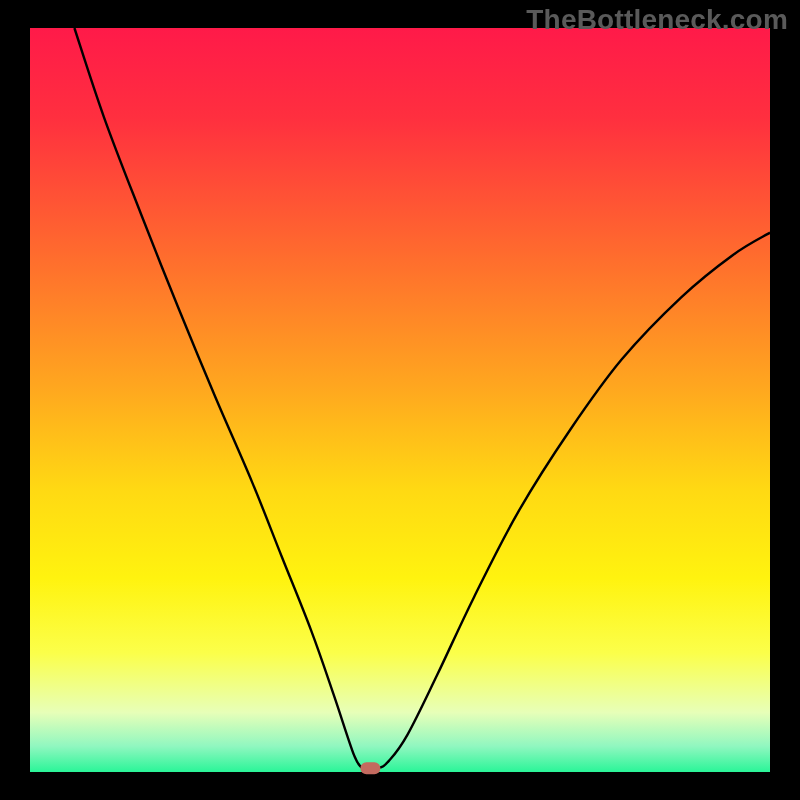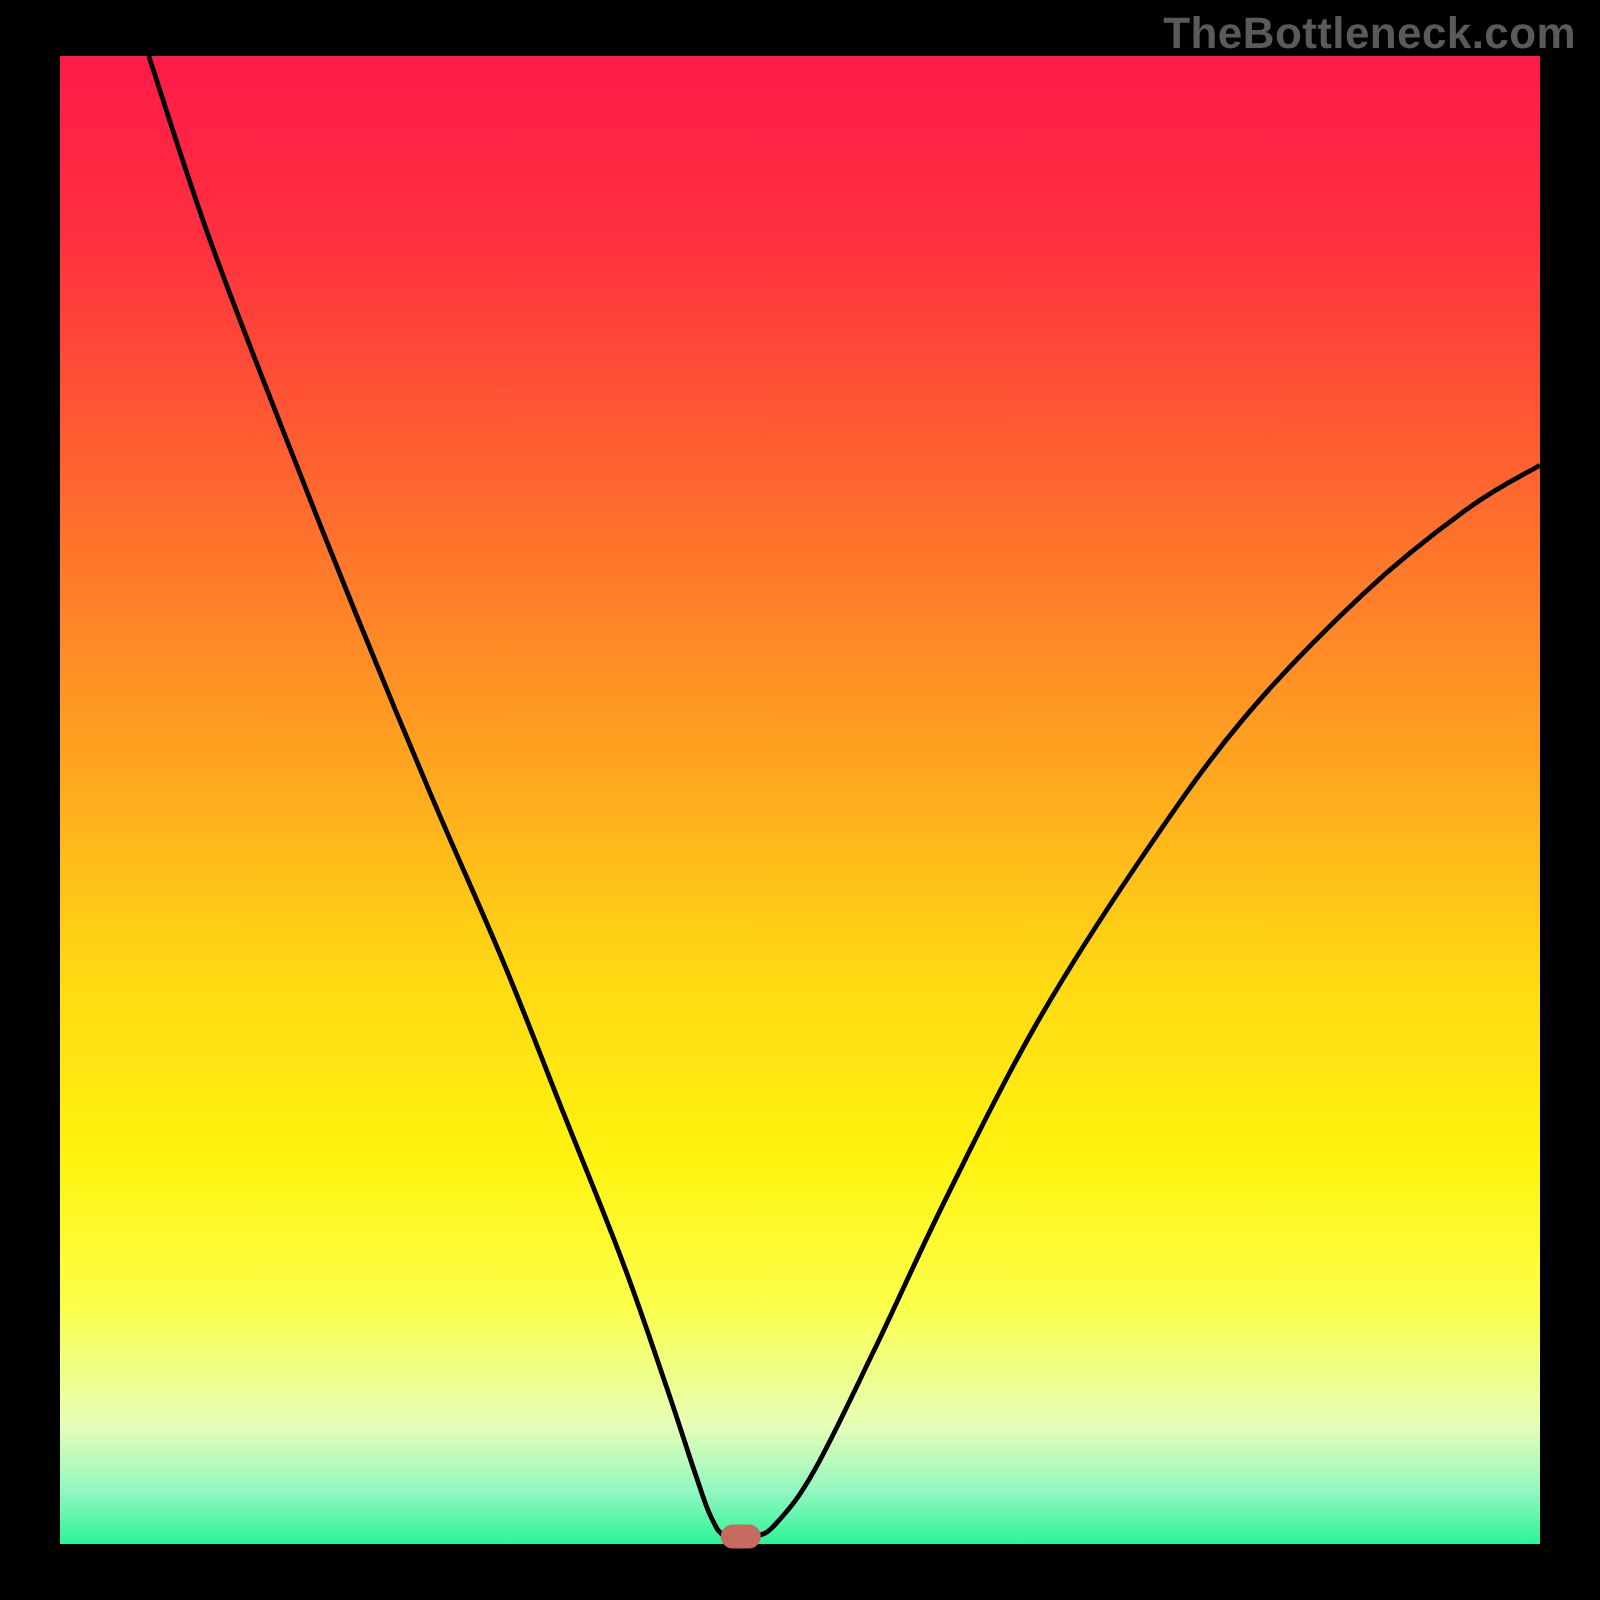--- a/index.html
+++ b/index.html
@@ -14,21 +14,21 @@
   .chart-container {
     position: relative;
     width: 800px;
     height: 800px;
   }
   .watermark {
     position: absolute;
     top: 4px;
     right: 12px;
     color: #5a5a5a;
-    font-size: 22px;
+    font-size: 28px;
     font-weight: bold;
     z-index: 10;
     letter-spacing: 0.2px;
   }
   svg {
     display: block;
   }
 </style>
 </head>
 <body>

